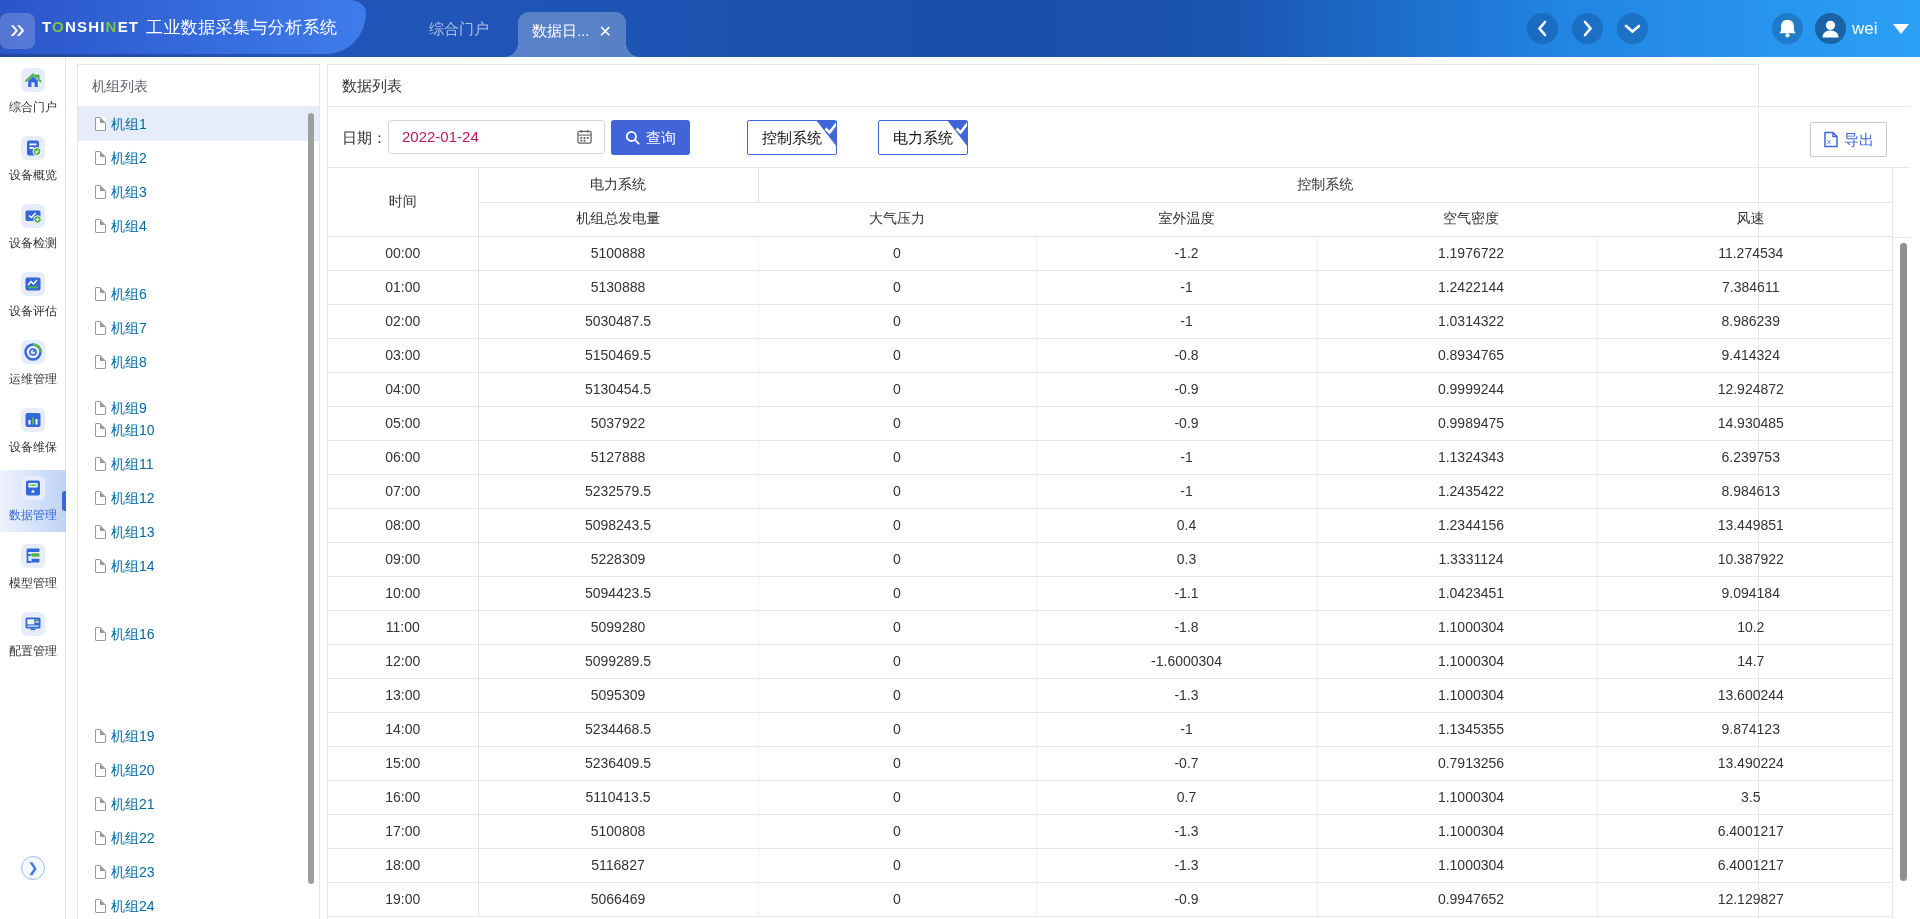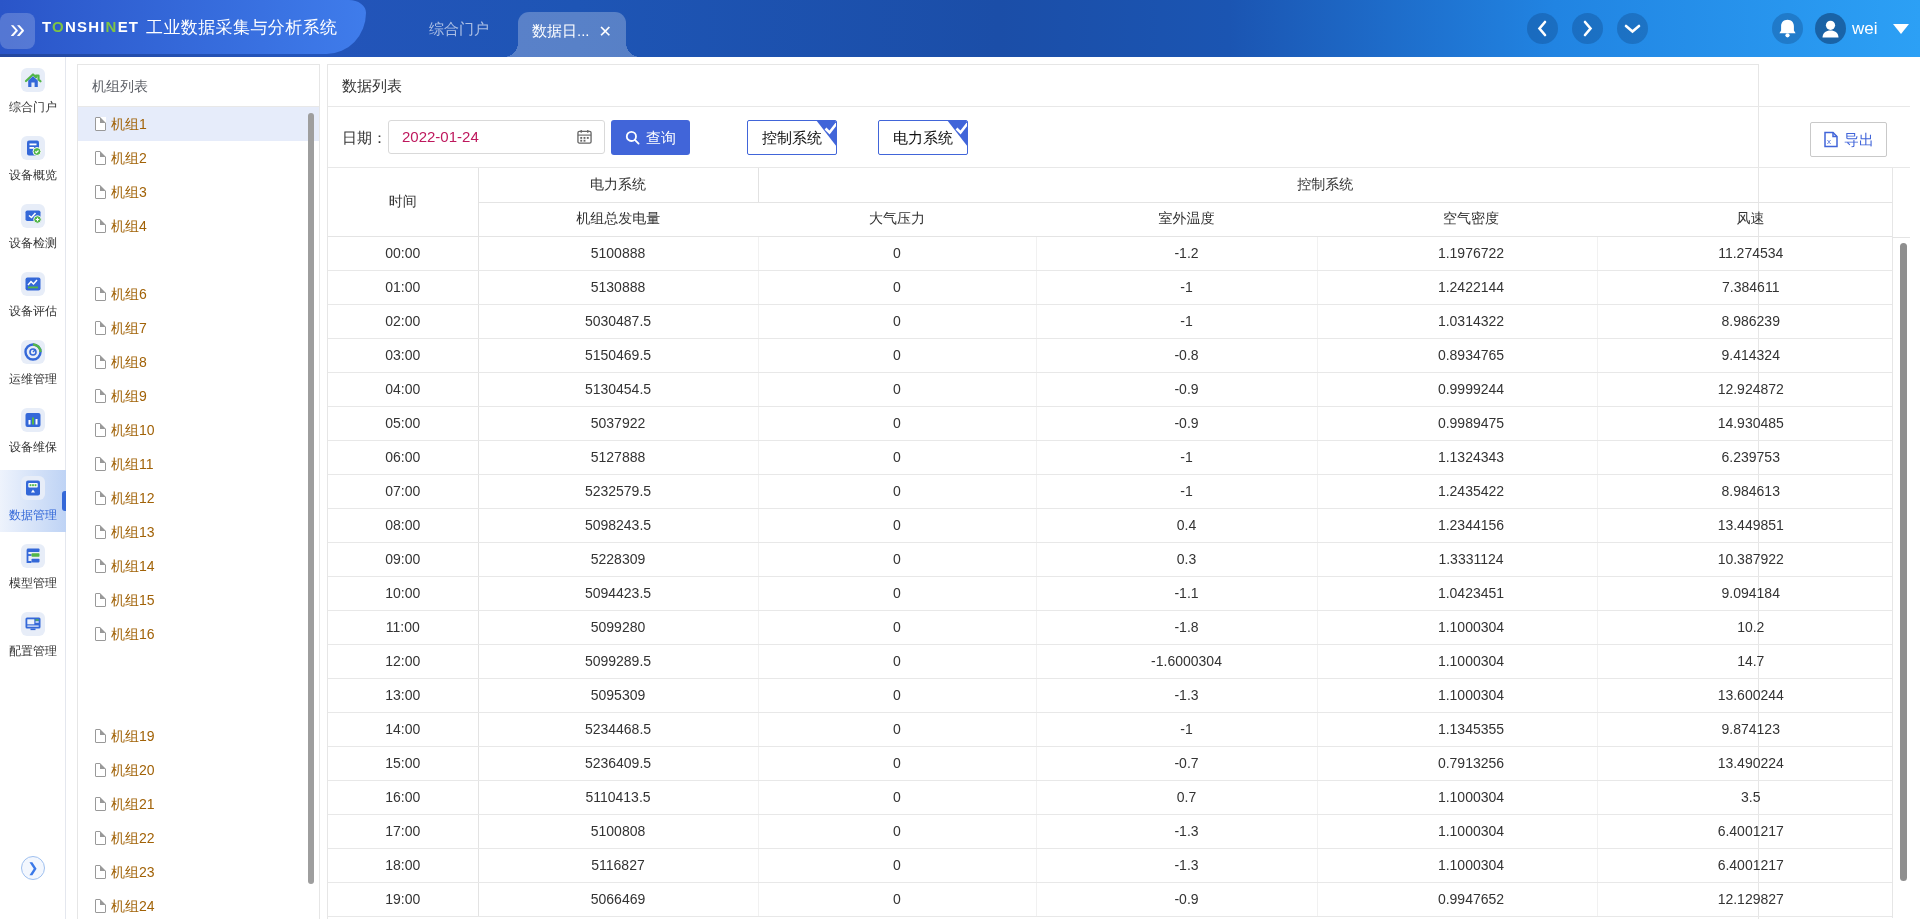--- a/index.html
+++ b/index.html
@@ -24,21 +24,21 @@
 .sit{position:absolute;left:0;width:66px;height:62px;text-align:center}
 .sit .ibg{position:absolute;left:21px;top:6px;width:24px;height:24px;border-radius:6px;background:#e7edf8}
 .sit .lbl{position:absolute;left:0;top:37px;width:66px;font-size:12px;color:#333;letter-spacing:0}
 .sit.sel{background:linear-gradient(90deg,#eef3fc,#bed3f5)}
 .sit.sel .lbl{color:#3468d8}
 .sit.sel:after{content:"";position:absolute;right:0;top:21px;width:4px;height:20px;border-radius:3px 0 0 3px;background:#3468d8}
 #sexp{position:absolute;left:21px;top:799px;width:24px;height:24px;border-radius:50%;border:1px solid #9fc0ef;background:#f3f7fe;color:#3a78e8;font-size:13px;line-height:22px;text-align:center}
 
 #lp{position:absolute;left:77px;top:64px;width:243px;height:855px;background:#fff;border:1px solid #e6e6e6;border-bottom:none}
 #lph{position:absolute;left:0;top:0;width:241px;height:42px;line-height:42px;border-bottom:1px solid #e8e8e8;color:#5c5f66;font-size:14px;padding-left:14px}
-.li{position:absolute;left:0;width:241px;height:34px;line-height:34px;font-size:14px;color:#a16207}
+.li{position:absolute;left:0;width:241px;height:34px;line-height:34px;font-size:14px;color:#0369a1}
 .li .dc{position:absolute;left:17px;top:10px;width:11px;height:14px;border:1px solid #999;border-radius:1px;background:#fff}
 .li .dc:before{content:"";position:absolute;right:-1px;top:-1px;border:3px solid #fff;border-left-color:#999;border-bottom-color:#999}
 .li .tx{position:absolute;left:33px}
 .li.sel{background:#e6ecfa}
 #lsb{position:absolute;left:230px;top:48px;width:6px;height:771px;border-radius:3px;background:#9e9e9e}
 
 #cp{position:absolute;left:327px;top:64px;width:1432px;height:855px;background:#fff;border:1px solid #e6e6e6;border-bottom:none}
 #cph{position:absolute;left:0;top:0;width:1582px;height:42px;line-height:42px;border-bottom:1px solid #e8e8e8;color:#333;font-size:15px;padding-left:14px}
 #fb{position:absolute;left:0;top:42px;width:1582px;height:61px;border-bottom:1px solid #e8e8e8}
 #dlbl{position:absolute;left:14px;top:0;height:61px;line-height:61px;font-size:15px;color:#333}
@@ -213,21 +213,21 @@
       <span class="tx">机组6</span>
     </div>
 <div class="li" style="top:246px">
       <span class="dc"></span>
       <span class="tx">机组7</span>
     </div>
 <div class="li" style="top:280px">
       <span class="dc"></span>
       <span class="tx">机组8</span>
     </div>
-<div class="li" style="top:314px">
+<div class="li" style="top:326px">
       <span class="dc"></span>
       <span class="tx">机组9</span>
     </div>
 <div class="li" style="top:348px">
       <span class="dc"></span>
       <span class="tx">机组10</span>
     </div>
 <div class="li" style="top:382px">
       <span class="dc"></span>
       <span class="tx">机组11</span>
@@ -236,24 +236,20 @@
       <span class="dc"></span>
       <span class="tx">机组12</span>
     </div>
 <div class="li" style="top:450px">
       <span class="dc"></span>
       <span class="tx">机组13</span>
     </div>
 <div class="li" style="top:484px">
       <span class="dc"></span>
       <span class="tx">机组14</span>
-    </div>
-<div class="li" style="top:518px">
-      <span class="dc"></span>
-      <span class="tx">机组15</span>
     </div>
 <div class="li" style="top:552px">
       <span class="dc"></span>
       <span class="tx">机组16</span>
     </div>
 <div class="li" style="top:654px">
       <span class="dc"></span>
       <span class="tx">机组19</span>
     </div>
 <div class="li" style="top:688px">

